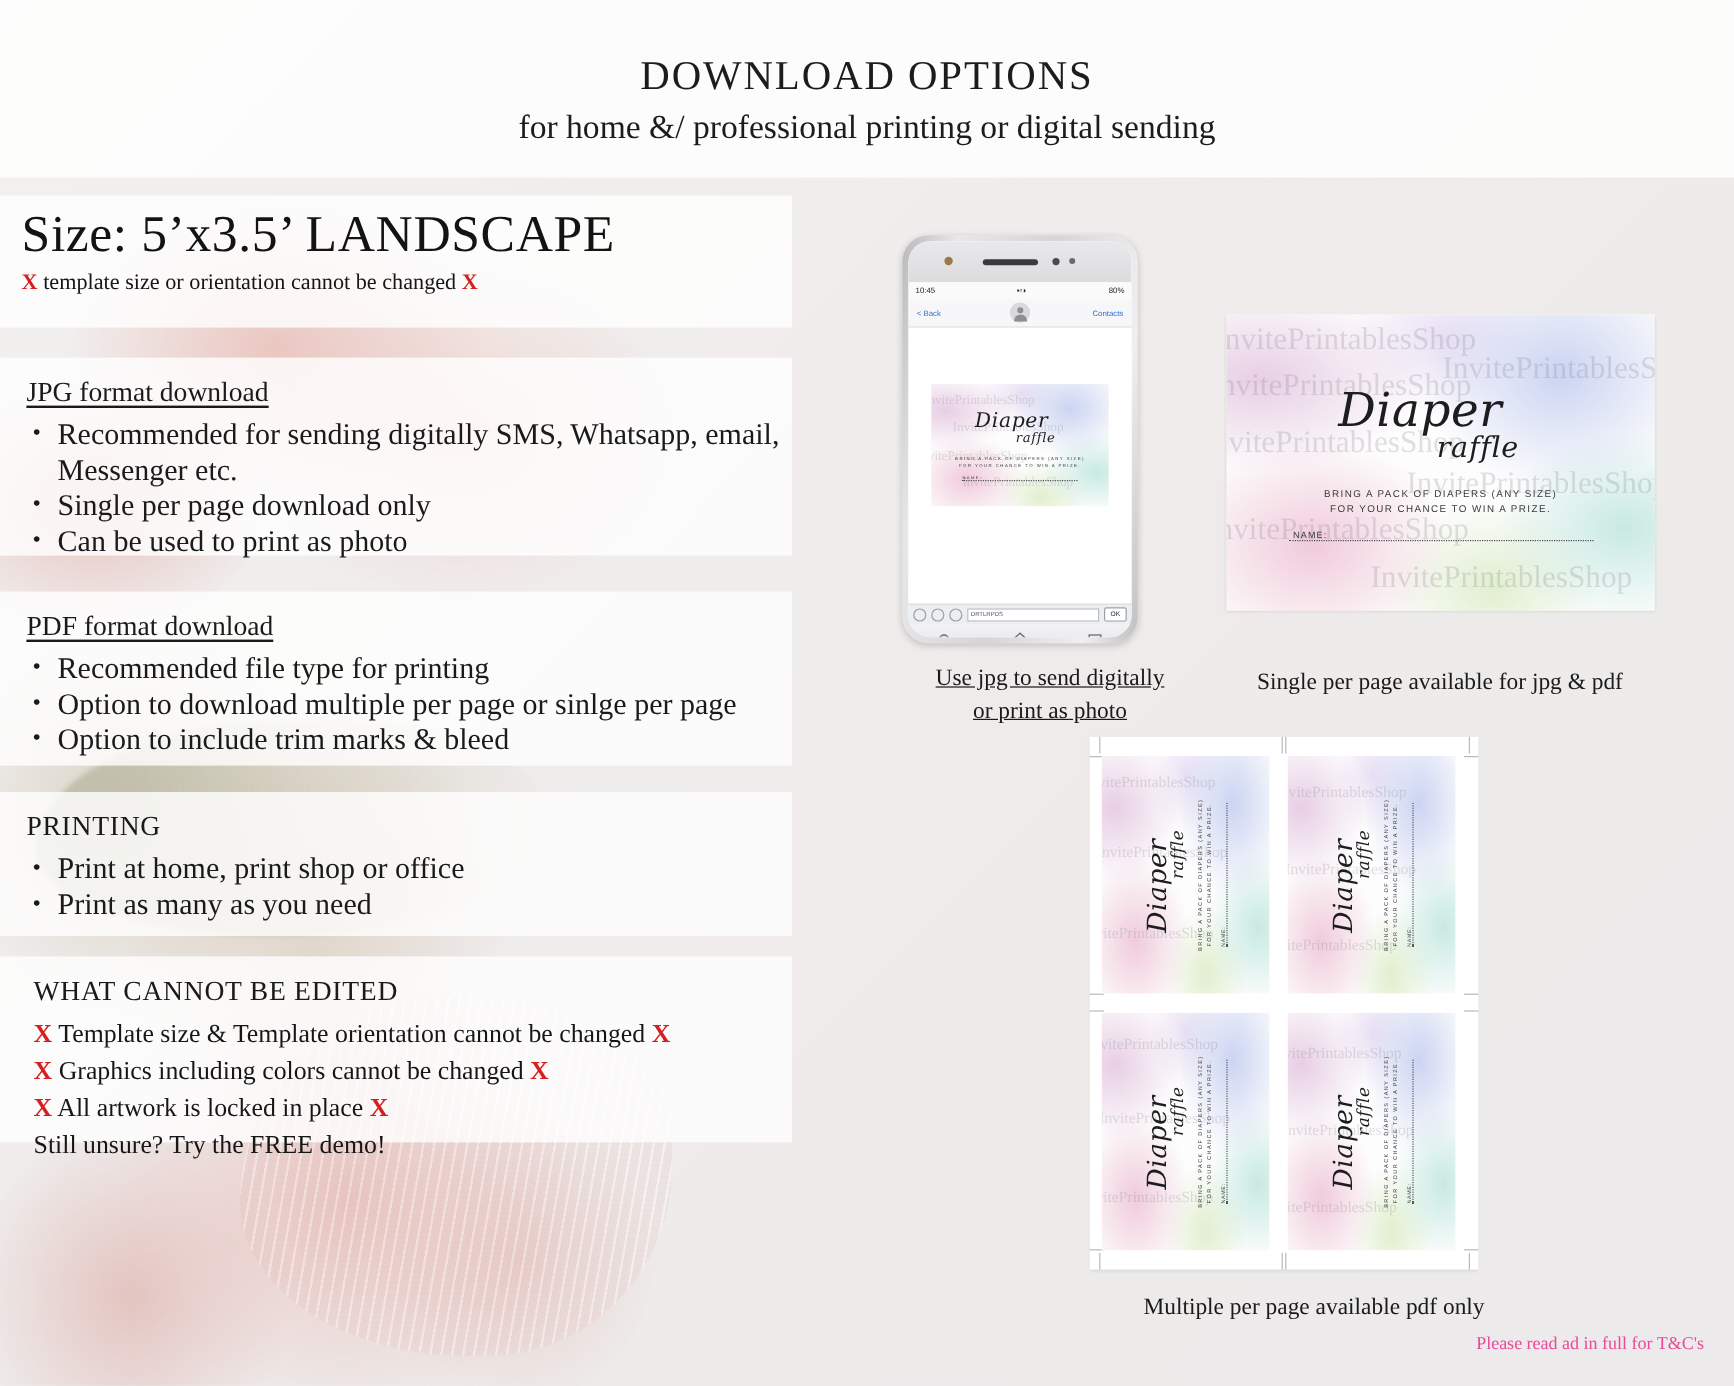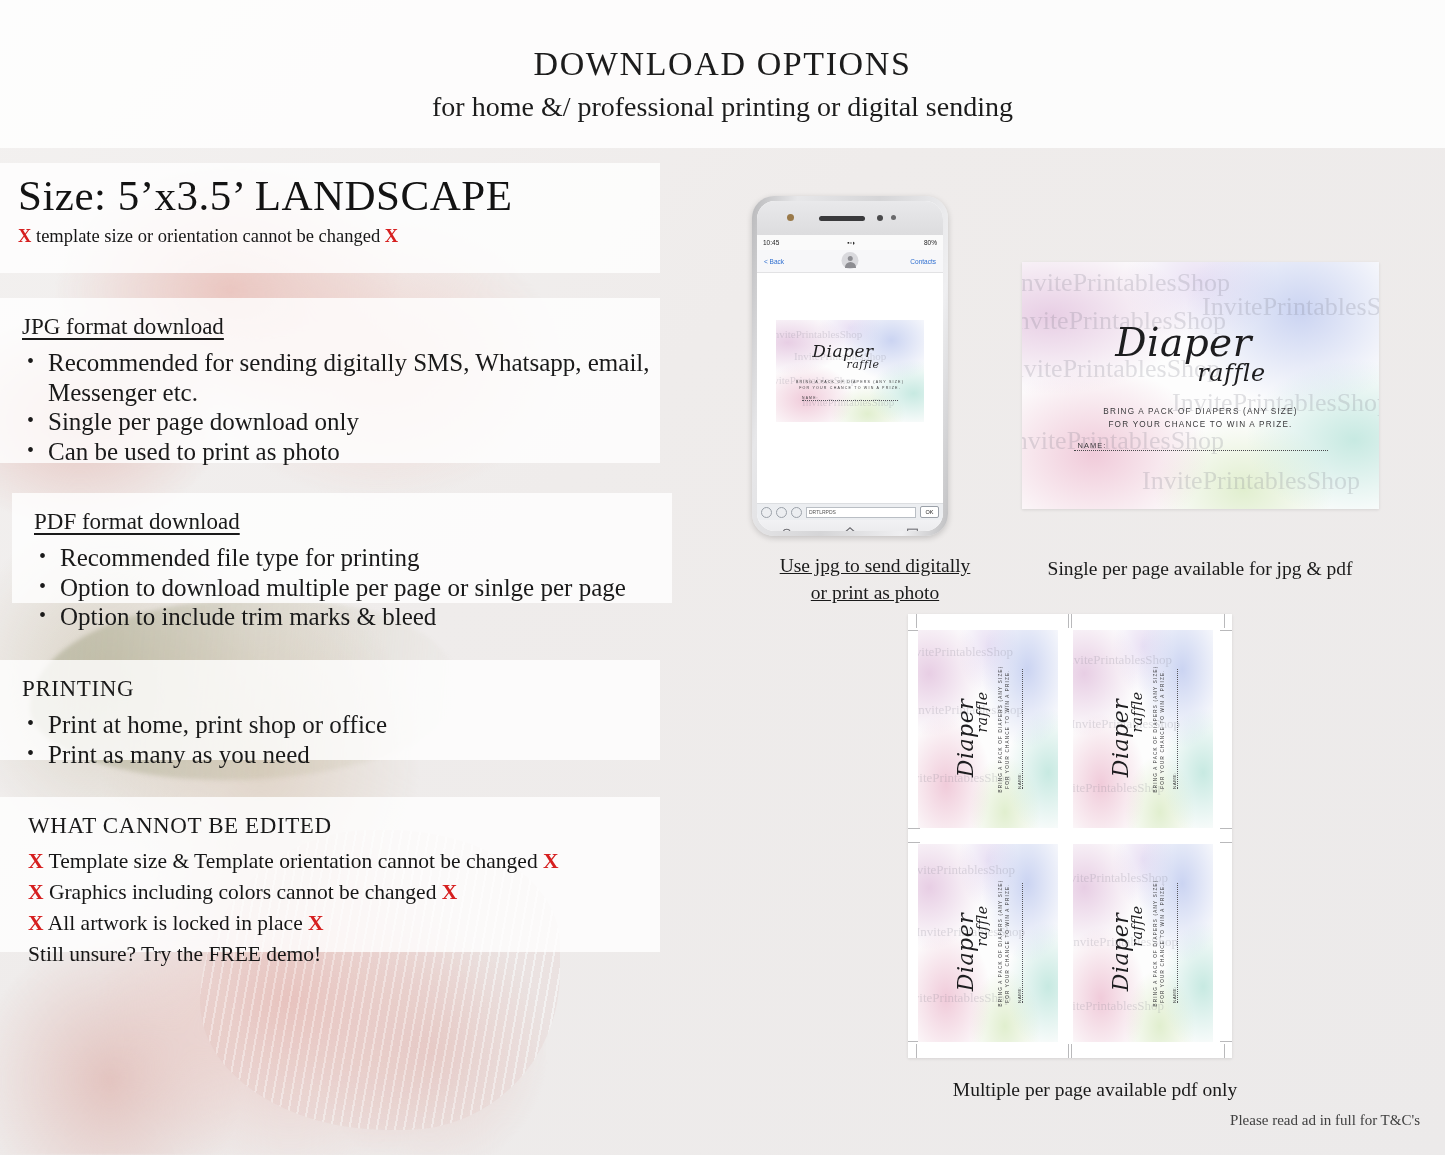--- a/index.html
+++ b/index.html
@@ -144,22 +144,22 @@
   .block li::before {
     content: "\2022";
     position: absolute;
     left: -17px;
     top: -1px;
     font-size: 20px;
   }
   .block li.cont::before { content: ""; }
 
   .jpg-panel  { left: 0; top: 298px; width: 660px; height: 165px; }
-  .pdf-panel  { left: 12px; top: 493px; width: 660px; height: 110px; }
-  .print-panel{ left: 0; top: 660px; width: 660px; height: 100px; }
+  .pdf-panel  { left: 0; top: 493px; width: 660px; height: 145px; }
+  .print-panel{ left: 0; top: 660px; width: 660px; height: 120px; }
   .edit-panel { left: 0; top: 797px; width: 660px; height: 155px; padding-left: 28px; }
 
   .edit-panel .line {
     font-size: 21.5px;
     line-height: 31px;
     color: #161616;
   }
   .edit-panel h3 { font-size: 23px; margin-bottom: 7px; letter-spacing: 0.5px; }
 
   
@@ -390,21 +390,21 @@
   .cap-phone { left: 752px; top: 552px; width: 246px; text-decoration: underline; }
   .cap-single { left: 1010px; top: 555px; width: 380px; }
   .cap-multi { left: 880px; top: 1076px; width: 430px; font-size: 19.5px; }
   .footer-note {
     position: absolute;
     left: 1020px;
     top: 1112px;
     width: 400px;
     text-align: right;
     font-size: 15px;
-    color: #404040;
+    color: #ec4899;
   }
 
   
   .multi-sheet {
     position: absolute;
     left: 908px;
     top: 614px;
     width: 324px;
     height: 444px;
     background: #ffffff;

